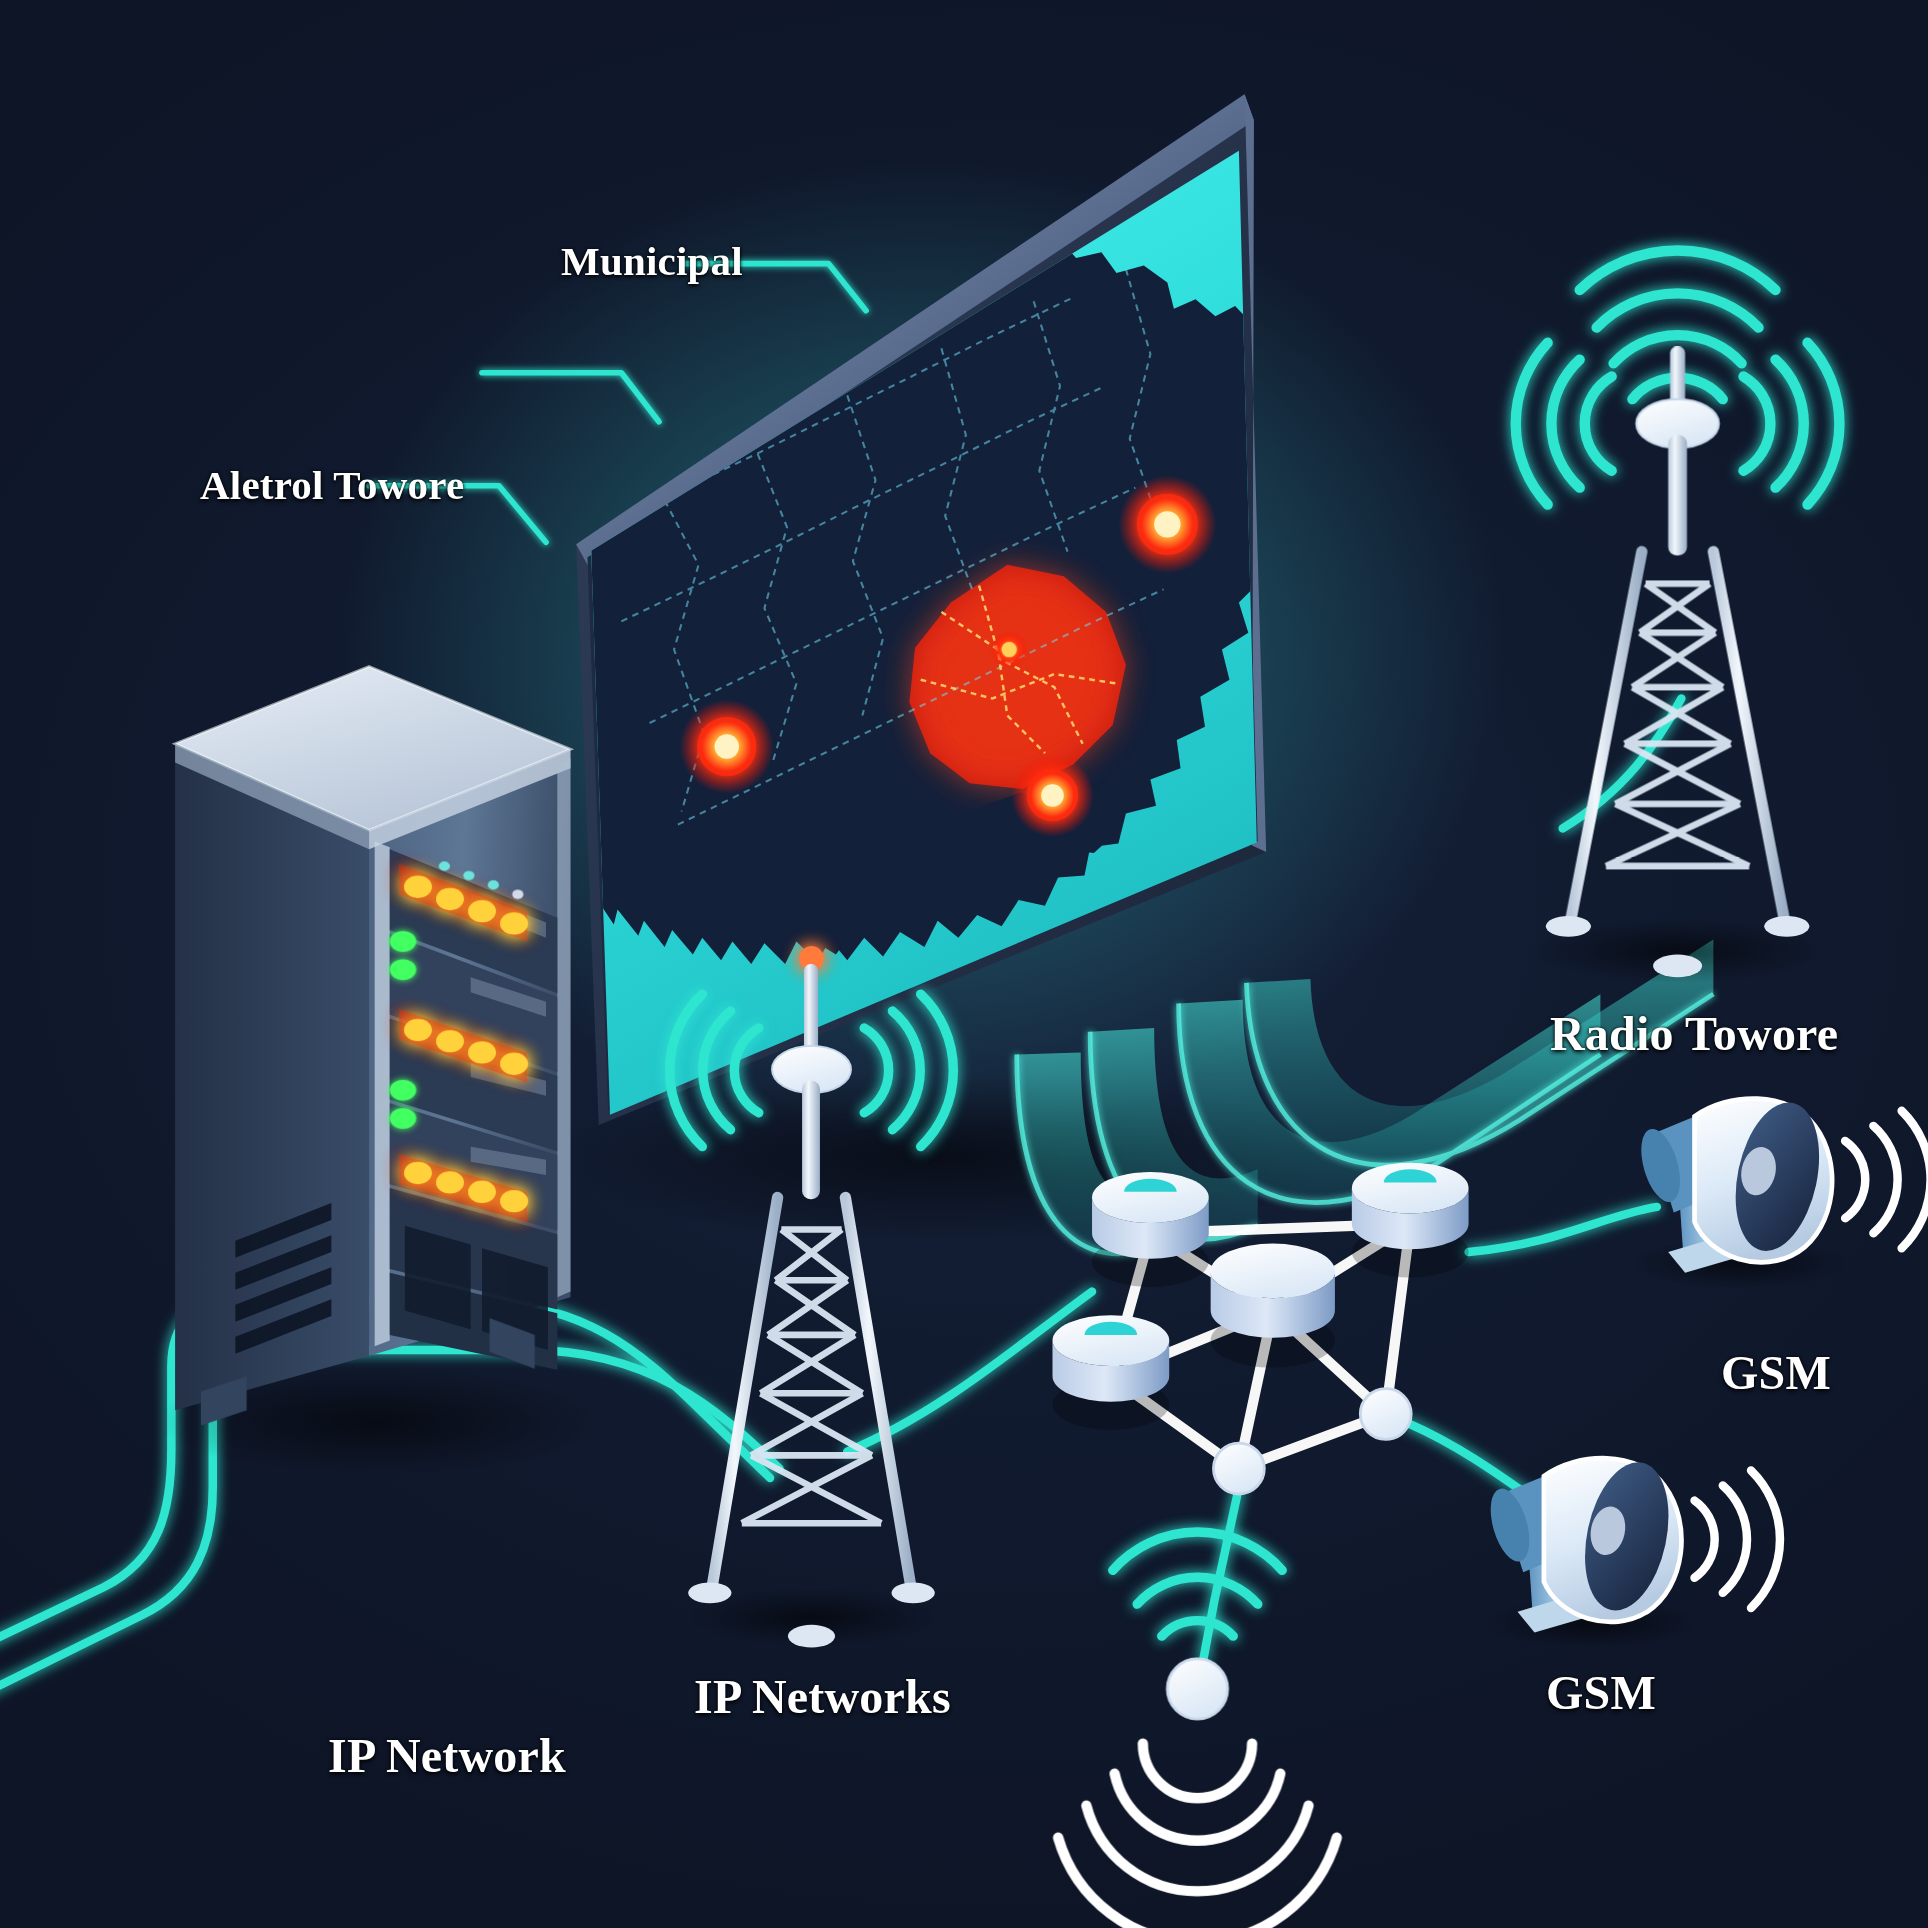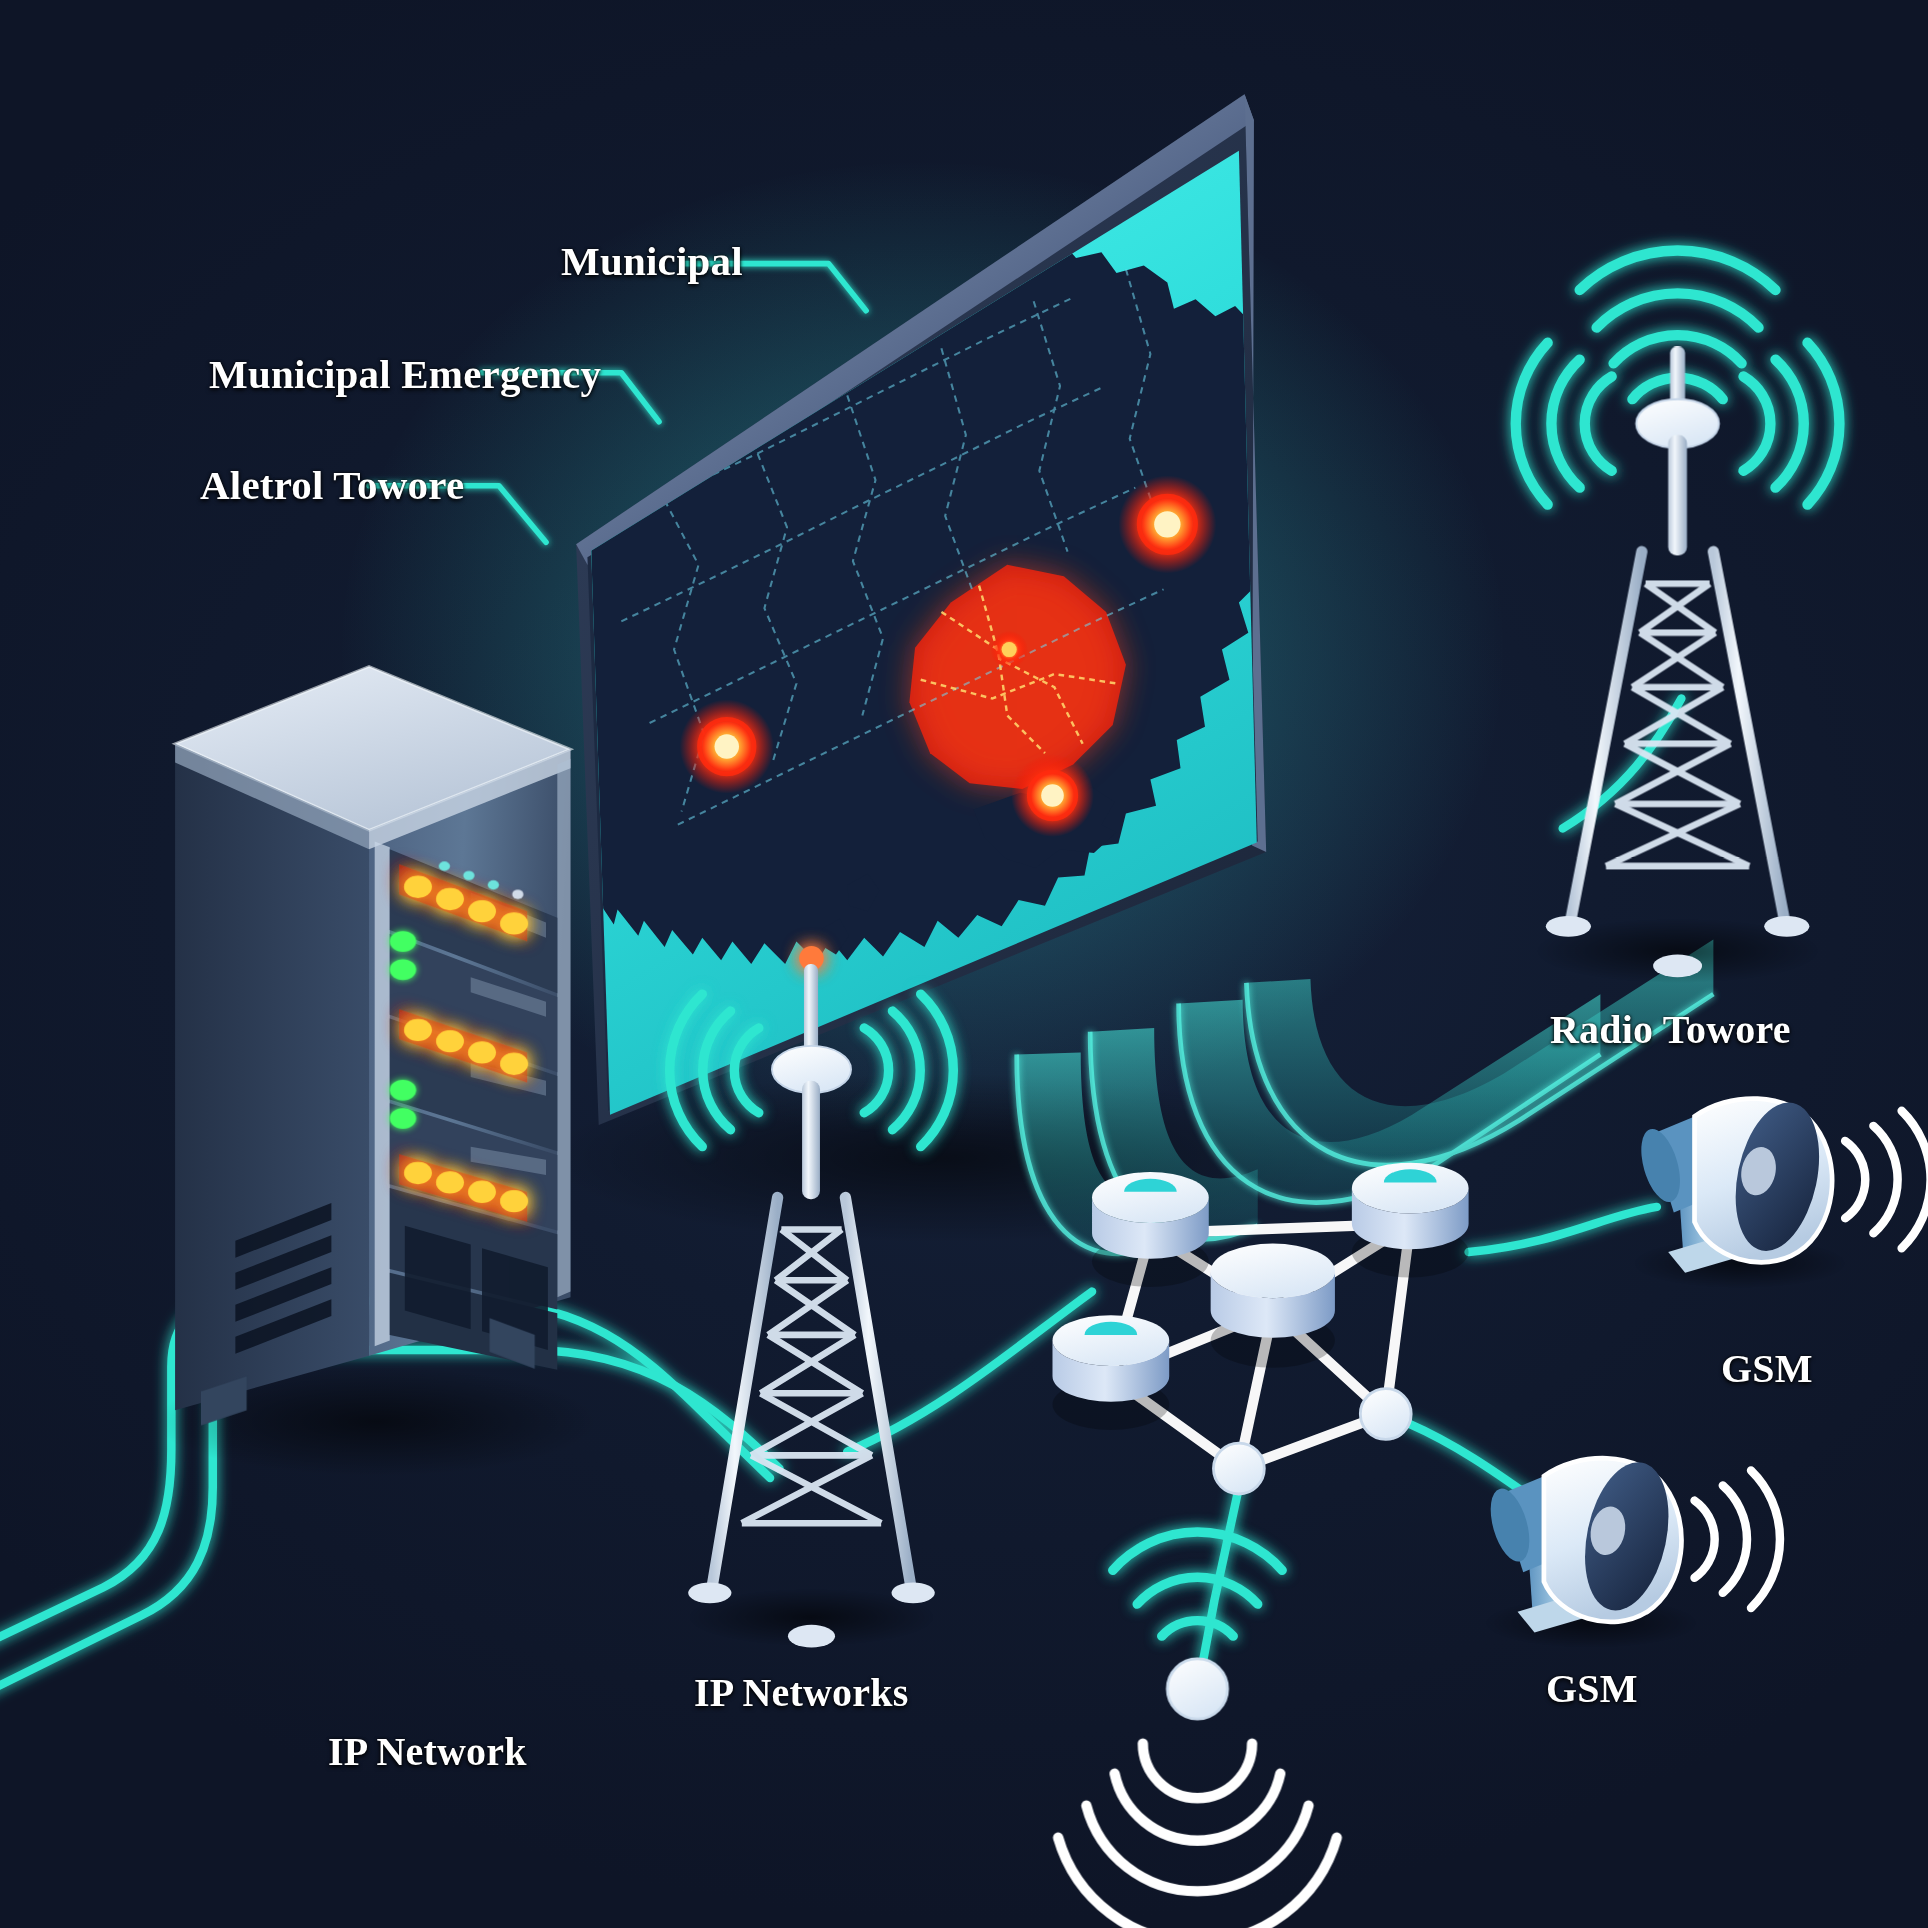--- a/index.html
+++ b/index.html
@@ -11,21 +11,21 @@
   #stage{position:absolute;inset:0;width:1928px;height:1928px;
     background:radial-gradient(ellipse 1318px 1036px at 52% 46%, #16223c 0%, #111b30 45%, #0e1527 100%);
     overflow:hidden;font-family:Liberation Serif, serif;}
   svg.layer{position:absolute;left:0;top:0;width:1928px;height:1928px;overflow:visible;}
   .lbl{
     position:absolute;color:#ffffff;font-weight:700;letter-spacing:0.2px;
     text-shadow:0 1.9px 4.7px rgba(0,0,0,.95),0 0 2.8px rgba(0,0,0,.9);
     white-space:nowrap;pointer-events:none;
   }
   .lbl-lg{font-size:41px;}
-  .lbl-md{font-size:40px;}
+  .lbl-md{font-size:48px;}
 </style>
 </head>
 <body>
 
 <div id="stage">
 
 <svg class="layer" viewBox="0 0 2048 2048">
   <defs>
     <linearGradient id="gScreen" x1="0" y1="0" x2="0.4" y2="1">
       <stop offset="0%" stop-color="#4ef3ec"></stop>
@@ -527,21 +527,20 @@
   </g>
 
   <g fill="none" stroke="#2fe6d0" stroke-width="6" stroke-linecap="round" stroke-linejoin="round" filter="url(#fGlowCySm)">
     <path d="M728,280 L880,280 L920,330"></path>
     <path d="M512,396 L660,396 L700,448"></path>
     <path d="M392,516 L530,516 L580,576"></path>
   </g>
 </svg>
 
 <div class="lbl lbl-lg" style="left:561px;top:237px;">Municipal</div>
-<div class="lbl lbl-lg" style="left:209px;top:350px;">Municipal Emergency</div>
 <div class="lbl lbl-lg" style="left:200px;top:461px;">Aletrol Towore</div>
 
 <div class="lbl lbl-md" style="left:1550px;top:1006px;">Radio Towore</div>
 <div class="lbl lbl-md" style="left:1721px;top:1345px;">GSM</div>
 <div class="lbl lbl-md" style="left:1546px;top:1665px;">GSM</div>
 <div class="lbl lbl-md" style="left:328px;top:1728px;">IP Network</div>
 <div class="lbl lbl-md" style="left:676px;top:1669px;margin-left:18px;">IP Networks</div>
 
 </div>
 

